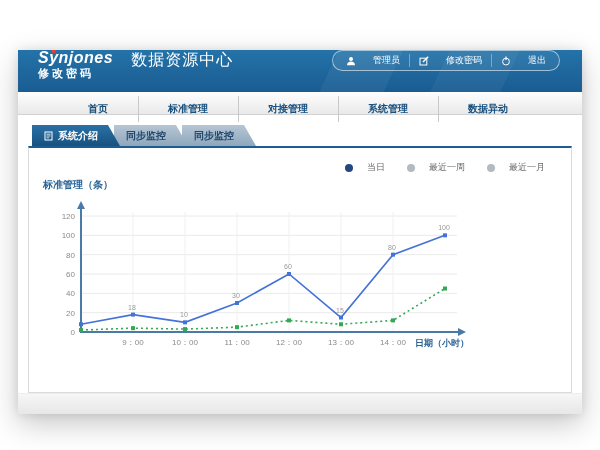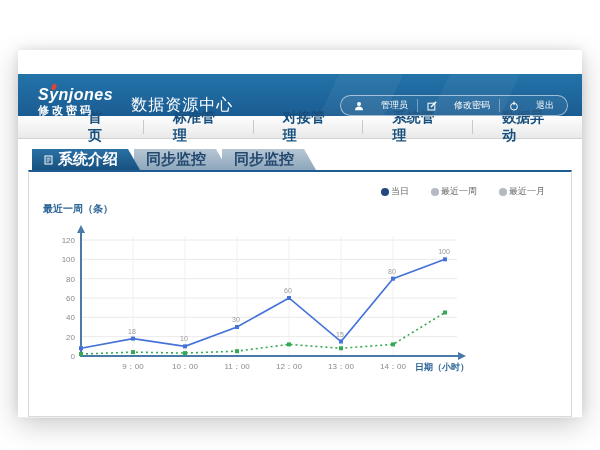--- a/index.html
+++ b/index.html
@@ -5,62 +5,62 @@
   * { margin:0; padding:0; box-sizing:border-box; }
   html,body { width:600px; height:450px; background:#ffffff; overflow:hidden;
     font-family:"Liberation Sans","DejaVu Sans",sans-serif; }
   .page { position:absolute; left:18px; top:50px; width:564px; height:364px;
     background:#fff; box-shadow:0 10px 28px rgba(0,0,0,.22), 0 0 10px rgba(0,0,0,.10);
     display:flex; flex-direction:column; }
 
   
   .header { position:relative; height:42px; flex:0 0 42px;
     background:linear-gradient(180deg,#2373a9 0%,#1a5c92 100%);
-    display:flex; align-items:flex-end; padding:0 14px 0 20px; overflow:hidden;margin-top:24px; }
+    display:flex; align-items:flex-start; padding:0 22px 0 20px; overflow:hidden; }
   .header::after { content:""; position:absolute; inset:0; pointer-events:none;
     background:linear-gradient(115deg, transparent 55%, rgba(255,255,255,.05) 55%, rgba(255,255,255,.05) 66%,
       transparent 66%, transparent 74%, rgba(255,255,255,.045) 74%, rgba(255,255,255,.045) 86%, transparent 86%); }
   .logo { position:relative; color:#fff; line-height:1; margin-right:18px; z-index:1; }
   .logo-en { font-size:16px; font-weight:bold; font-style:italic; letter-spacing:.5px; display:block; }
   .logo-spark { position:absolute; left:14px; top:-3px; width:4px; height:6px;
     background:#e8412e; transform:rotate(25deg); border-radius:1px; }
   .logo-cn { font-size:11px; font-weight:bold; letter-spacing:3px; display:block; margin-top:2px; }
   .app-title { color:#fff; font-size:16px; letter-spacing:1px; z-index:1; }
   .user-pill { margin-left:auto; display:flex; align-items:center; height:21px;
     border:1px solid rgba(255,255,255,.55); border-radius:11px; padding:0 4px;
     background:rgba(255,255,255,.06); z-index:1; }
   .user-item { display:flex; align-items:center; gap:17px; color:#fff; font-size:9px;
     padding:0 9px; cursor:pointer; white-space:nowrap; }
   .user-item + .user-item { border-left:1px solid rgba(255,255,255,.35); }
   .uicon { width:10px; height:10px; display:inline-block; }
 
   
   .nav { height:23px; flex:0 0 23px; display:flex; align-items:stretch;
     background:linear-gradient(180deg,#fefefe,#e9e9e9); border-bottom:1px solid #d2d2d2; padding-left:40px; }
-  .nav-item { display:flex; align-items:center; padding:5px 30px; font-size:14px; font-weight:bold;
+  .nav-item { display:flex; align-items:center; padding:17px 30px; font-size:10px; font-weight:bold;
     color:#17507e; cursor:pointer; position:relative; }
   .nav-item + .nav-item::before { content:""; position:absolute; left:0; top:4px; bottom:4px;
     width:1px; background:#c9c9c9; }
 
   
   .content { flex:1; background:#fff; display:flex; flex-direction:column; }
   .tab-row { display:flex; align-items:flex-end; height:31px; flex:0 0 31px; padding:0 0 0 14px; }
-  .tab { height:21px; display:flex; align-items:center; gap:5px; font-size:15px; font-weight:bold;
+  .tab { height:21px; display:flex; align-items:center; gap:5px; font-size:10px; font-weight:bold;
     padding:0 22px 0 12px; cursor:pointer; position:relative;
     clip-path:polygon(0 0, calc(100% - 12px) 0, 100% 100%, 0 100%); }
   .tab.active { background:linear-gradient(180deg,#2a71a6,#17517f); color:#fff; z-index:3; }
   .tab.inactive { background:linear-gradient(180deg,#b6c6d4,#8ea7bc); color:#24496e; margin-left:-6px; }
   .tab.inactive.t2 { z-index:2; } .tab.inactive.t3 { z-index:1; }
   .tab-icon { width:9px; height:10px; display:inline-block; }
 
   .panel { margin:0 10px; border:1px solid #dadada; border-top:2px solid #1d5c92;
     background:#fff; flex:0 0 247px; display:flex; flex-direction:column; }
 
   .filter-row { display:flex; justify-content:flex-end; gap:22px; padding:13px 26px 4px 0; }
-  .filter { display:flex; align-items:center; gap:2px; font-size:9px; color:#666; cursor:pointer; }
+  .filter { display:flex; align-items:center; gap:14px; font-size:9px; color:#666; cursor:pointer; }
   .radio-dot { width:8px; height:8px; border-radius:50%; background:#b5b9c0; display:inline-block; }
   .filter.selected .radio-dot { background:#23477e; }
 
   .ylabel { font-size:10px; font-weight:bold; color:#2a6496; margin:0 0 2px 14px; }
   .chart-row { display:flex; align-items:flex-start; padding:0 0 0 10px; }
   .chart-svg { flex:0 0 auto; }
   .legend { margin:42px 0 0 18px; display:flex; flex-direction:column; gap:12px; }
   .legend-item { display:flex; align-items:center; gap:8px; font-size:9px; color:#555; }
   .legend-line { width:24px; height:0; display:inline-block; }
   .legend-line.solid { border-top:2px solid #4472d9; }
@@ -146,21 +146,21 @@
         <span class="filter">
           <span class="radio-dot"></span>
           <span>最近一周</span>
         </span>
         <span class="filter">
           <span class="radio-dot"></span>
           <span>最近一月</span>
         </span>
       </div>
 
-      <div class="ylabel">最近一周（条）</div>
+      <div class="ylabel">标准管理（条）</div>
 
       <div class="chart-row">
         <svg id="chart" class="chart-svg" width="432" height="158" viewBox="0 0 432 158">
             <text x="36" y="141" text-anchor="end" fill="#8a8a8a" font-size="8">0</text>
             <line x1="42" y1="118.66666666666667" x2="418" y2="118.66666666666667" stroke="#eaeaea" stroke-width="1"></line>
             <text x="36" y="121.66666666666667" text-anchor="end" fill="#8a8a8a" font-size="8">20</text>
             <line x1="42" y1="99.33333333333334" x2="418" y2="99.33333333333334" stroke="#eaeaea" stroke-width="1"></line>
             <text x="36" y="102.33333333333334" text-anchor="end" fill="#8a8a8a" font-size="8">40</text>
             <line x1="42" y1="80" x2="418" y2="80" stroke="#eaeaea" stroke-width="1"></line>
             <text x="36" y="83" text-anchor="end" fill="#8a8a8a" font-size="8">60</text>

